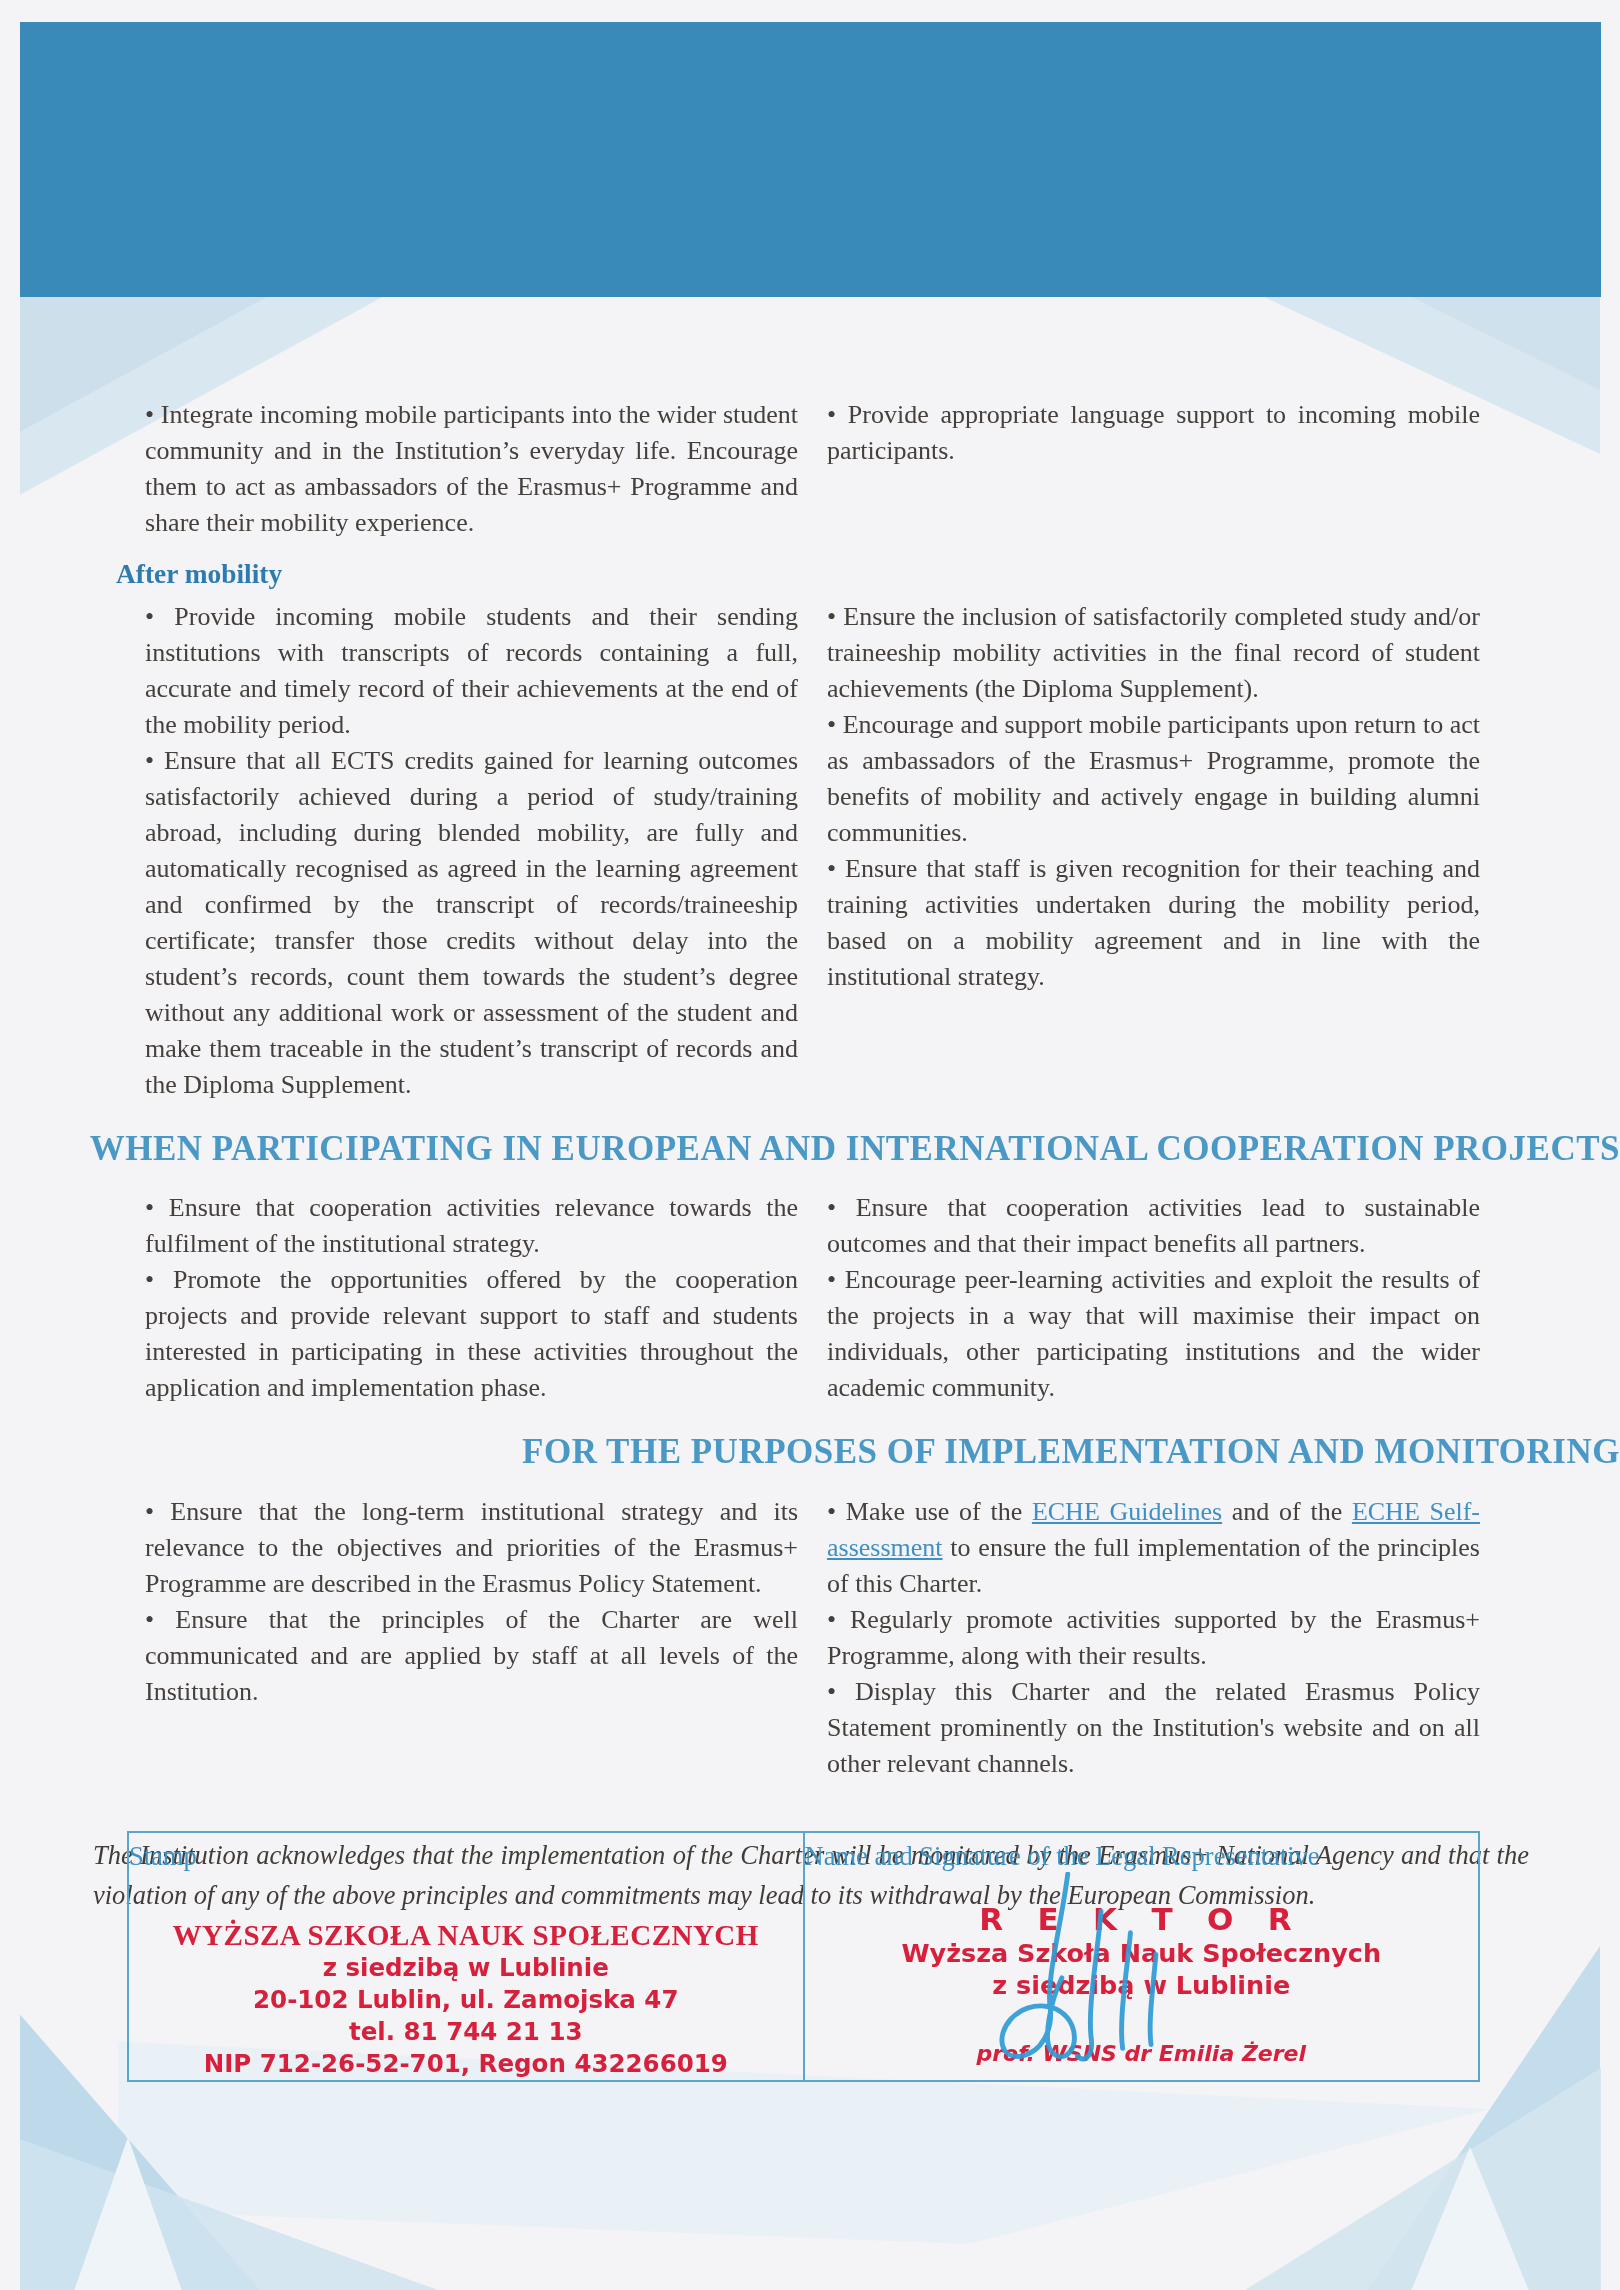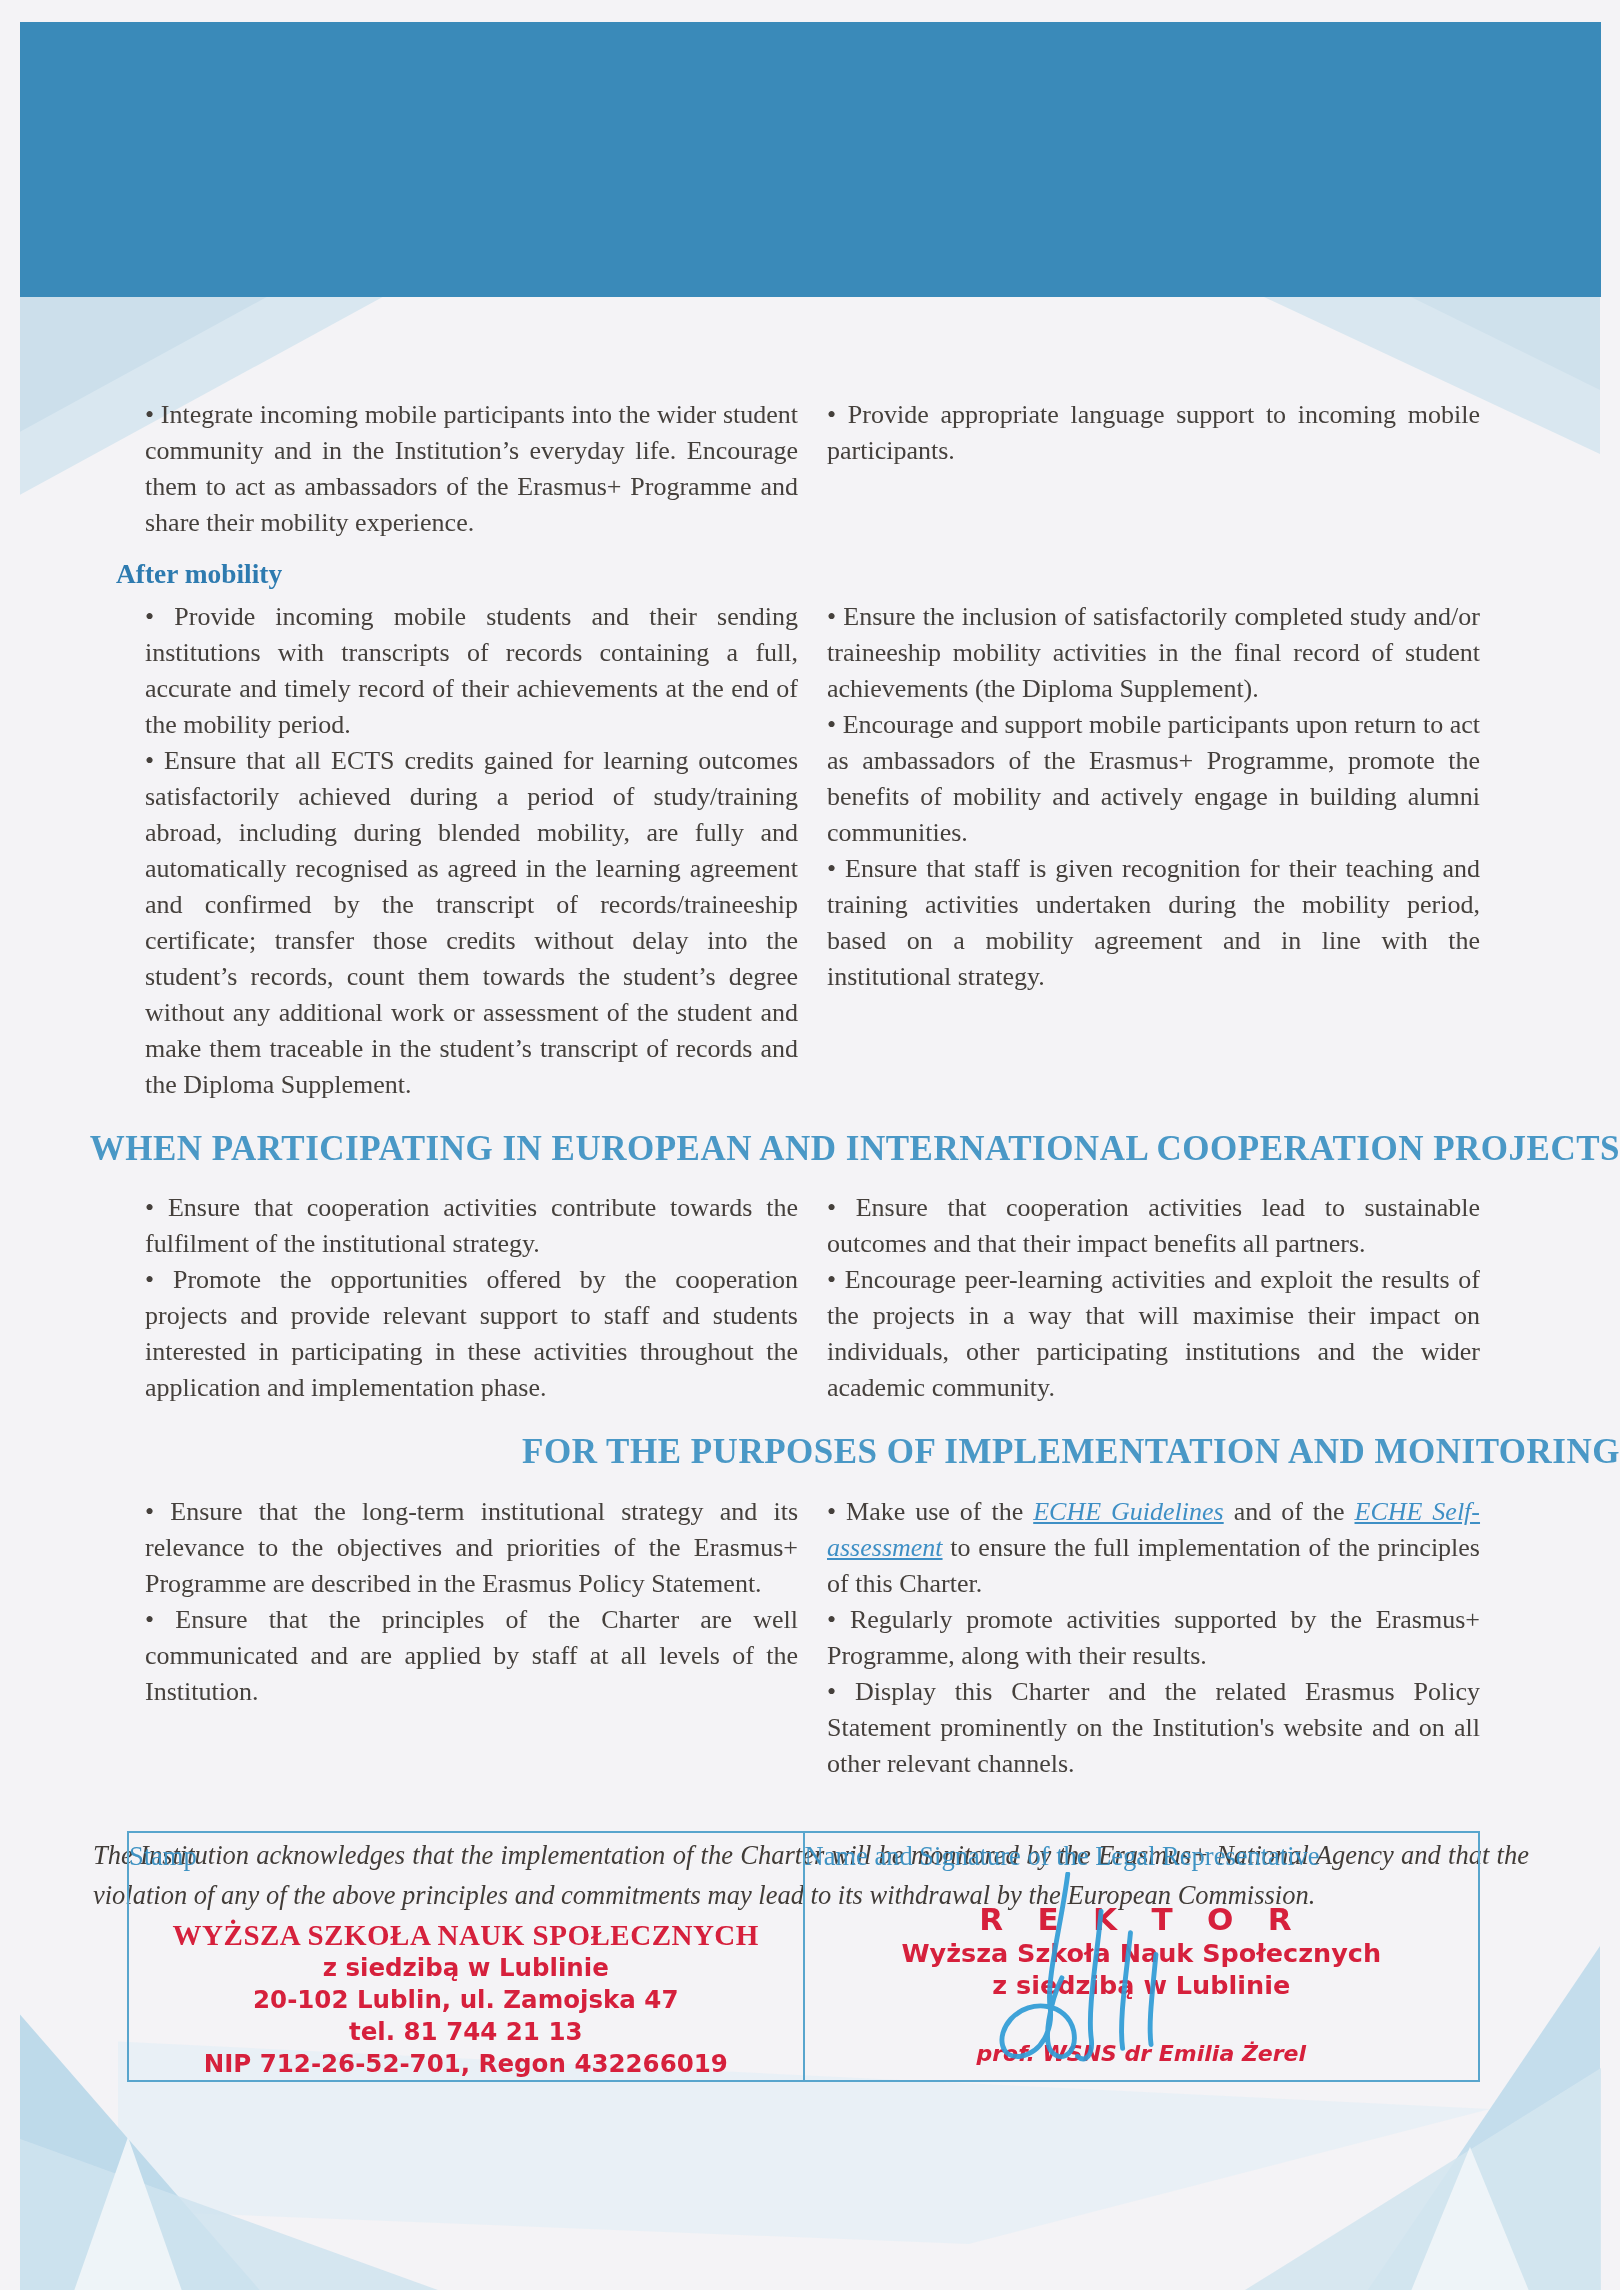--- a/index.html
+++ b/index.html
@@ -44,21 +44,21 @@
     padding-left:116px;margin:17.6px 0 9.8px 0;
   }
   .big-heading{
     text-align:right;font-size:35px;color:#4a98c6;
     letter-spacing:0.5px;margin:25.5px 0 21.6px 0;
   }
   .ack{
     margin:53px 91px 0 93px;text-align:justify;
     font-style:italic;font-size:26.5px;line-height:40px;color:#413c38;
   }
-  a.doc-link{color:#3e8fc5;text-decoration:underline;font-style:italic;}
+  a.doc-link{color:#3e8fc5;text-decoration:underline;}
   
   .sig-table{
     position:absolute;left:127px;top:1831px;width:1349px;height:247px;
     display:flex;border:2px solid #58a5cd;
   }
   .sig-cell{position:relative;flex:1;}
   .sig-cell.left{border-right:2px solid #58a5cd;}
   .cell-header{
     font-size:26.5px;color:#3e92c3;margin-top:7.8px;
   }
@@ -125,21 +125,21 @@
       <p class="bullet">Ensure the inclusion of satisfactorily completed study and/or traineeship mobility activities in the final record of student achievements (the Diploma Supplement).</p>
       <p class="bullet">Encourage and support mobile participants upon return to act as ambassadors of the Erasmus+ Programme, promote the benefits of mobility and actively engage in building alumni communities.</p>
       <p class="bullet">Ensure that staff is given recognition for their teaching and training activities undertaken during the mobility period, based on a mobility agreement and in line with the institutional strategy.</p>
     </div>
   </section>
 
   <h2 class="big-heading">WHEN PARTICIPATING IN EUROPEAN AND INTERNATIONAL COOPERATION PROJECTS</h2>
 
   <section class="cols">
     <div class="col">
-      <p class="bullet">Ensure that cooperation activities contribute towards the fulfilment of the institutional strategy.</p>
+      <p class="bullet">Ensure that cooperation activities relevance towards the fulfilment of the institutional strategy.</p>
       <p class="bullet">Promote the opportunities offered by the cooperation projects and provide relevant support to staff and students interested in participating in these activities throughout the application and implementation phase.</p>
     </div>
     <div class="col">
       <p class="bullet">Ensure that cooperation activities lead to sustainable outcomes and that their impact benefits all partners.</p>
       <p class="bullet">Encourage peer-learning activities and exploit the results of the projects in a way that will maximise their impact on individuals, other participating institutions and the wider academic community.</p>
     </div>
   </section>
 
   <h2 class="big-heading">FOR THE PURPOSES OF IMPLEMENTATION AND MONITORING</h2>
 

